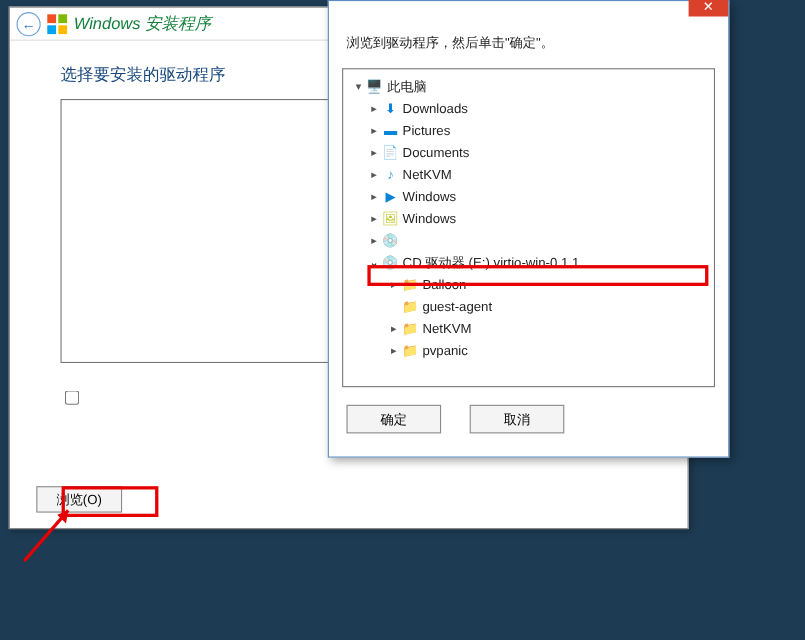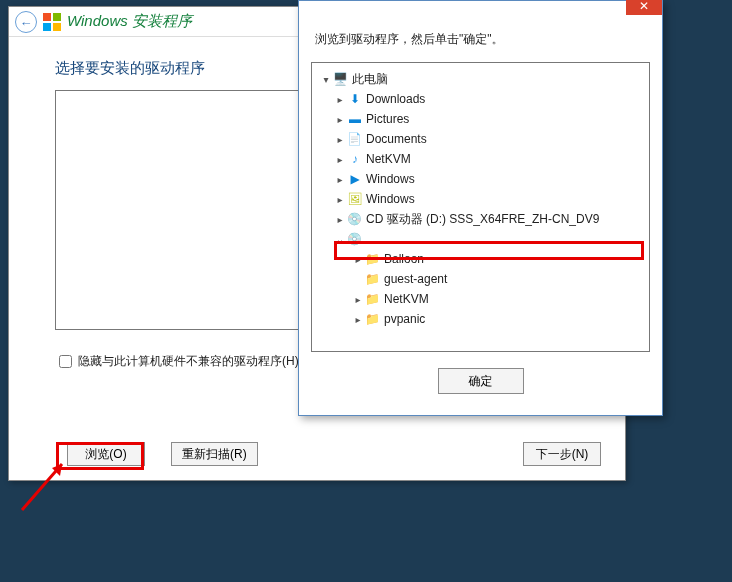--- a/index.html
+++ b/index.html
@@ -37,21 +37,21 @@
   .installer-body { padding: 22px 38px 10px 46px; }
   .select-driver-label { font-size: 15px; color: #19487c; margin-bottom: 12px; }
   .driver-listbox {
     width: 532px; height: 240px;
     border: 1px solid #777; background: #fff;
   }
   .hide-row { margin-top: 22px; display: flex; align-items: center; font-size: 12px; color: #222; }
   .hide-row input { margin-right: 6px; }
   .installer-footer {
     position: absolute; left: 0; right: 0; bottom: 14px;
-    padding: 0 24px; display: flex; align-items: center; margin-left: 34px;
+    padding: 0 24px; display: flex; align-items: center;
   }
   .btn {
     min-width: 78px; height: 24px; padding: 0 10px;
     background: #f4f4f4; border: 1px solid #8a8a8a;
     font-size: 12px; display: inline-flex; align-items: center; justify-content: center;
     cursor: pointer;
   }
   .footer-spacer { flex: 1; }
   .btn-browse-wrap, .btn-rescan-wrap, .btn-next-wrap { display: inline-block; }
 
@@ -94,21 +94,21 @@
   .lvl2 { padding-left: 18px; }
   .lvl3 { padding-left: 36px; }
   .folder-ico { color: #f2b01e; }
   .drive-ico { color: #6b6b6b; }
   .pc-ico { color: #2d84d6; }
   .music-ico { color: #39a0ed; }
   .video-ico { color: #0a84d8; }
   .folder-pic { filter:hue-rotate(20deg); }
 
   .browse-buttons {
-    display: flex; justify-content: center; gap: 26px;
+    display: flex; justify-content: flex-start; gap: 26px;
     padding: 8px 16px 12px 16px;
   }
   .btn-w { min-width: 86px; height: 26px; padding: 0 12px;
     background: #f4f4f4; border: 1px solid #8a8a8a;
     font-size: 12px; display: inline-flex; align-items: center; justify-content: center; cursor: pointer;
   }
 
   
   .tree::-webkit-scrollbar { width: 16px; }
   .tree::-webkit-scrollbar-thumb { background: #c7c7c7; border: 1px solid #9a9a9a; }
@@ -121,35 +121,28 @@
   <div class="installer-header">
     <div class="back-arrow">←</div>
     <div class="flag-icon"></div>
     <span class="installer-title">Windows 安装程序</span>
   </div>
   <div class="installer-body">
     <div class="select-driver-label">选择要安装的驱动程序</div>
     <div class="driver-listbox"></div>
     <label class="hide-row">
       <input type="checkbox" style="">
-      <span>隐藏与此计算机硬件不兼容的驱动程序(H)</span>
     </label>
   </div>
   <div class="installer-footer">
     <span class="btn-browse-wrap">
       <button class="btn">浏览(O)</button>
     </span>
     <span style="width:26px"></span>
-    <span class="btn-rescan-wrap">
-      <button class="btn">重新扫描(R)</button>
-    </span>
     <span class="footer-spacer"></span>
-    <span class="btn-next-wrap">
-      <button class="btn">下一步(N)</button>
-    </span>
   </div>
 </div>
 
 <div class="browse">
   <div class="browse-titlebar">
     <div class="close-x">✕</div>
   </div>
   <div class="browse-instr">浏览到驱动程序，然后单击"确定"。</div>
 
   <div class="tree">
@@ -184,25 +177,25 @@
       <span class="txt">Windows</span>
     </div>
     <div class="node lvl2">
       <span class="tw">▸</span>
       <span class="ico folder-ico folder-pic">🖼</span>
       <span class="txt">Windows</span>
     </div>
     <div class="node lvl2">
       <span class="tw">▸</span>
       <span class="ico drive-ico">💿</span>
-      <span class="txt">CD 驱动器 (D:) SSS_X64FRE_ZH-CN_DV9</span>
     </div>
     <div class="node lvl2">
       <span class="tw" style="color:#000">⌄</span>
       <span class="ico drive-ico">💿</span>
+      <span class="txt">CD 驱动器 (E:) virtio-win-0.1.1</span>
     </div>
     <div class="node lvl3">
       <span class="tw">▸</span>
       <span class="ico folder-ico">📁</span>
       <span class="txt">Balloon</span>
     </div>
     <div class="node lvl3">
       <span class="tw"></span>
       <span class="ico folder-ico">📁</span>
       <span class="txt">guest-agent</span>
@@ -214,20 +207,21 @@
     </div>
     <div class="node lvl3">
       <span class="tw">▸</span>
       <span class="ico folder-ico">📁</span>
       <span class="txt">pvpanic</span>
     </div>
   </div>
 
   <div class="browse-buttons">
     <button class="btn-w">确定</button>
+    <button class="btn-w">取消</button>
   </div>
 </div>
 
 <div class="hl hl-browse"></div>
 <div class="hl hl-cd"></div>
 
 <svg class="red-arrow" viewBox="0 0 70 70">
   <line x1="8" y1="62" x2="48" y2="16" stroke="#e60000" stroke-width="3"></line>
   <polygon points="48,16 38,20 46,28" fill="#e60000"></polygon>
 </svg>

